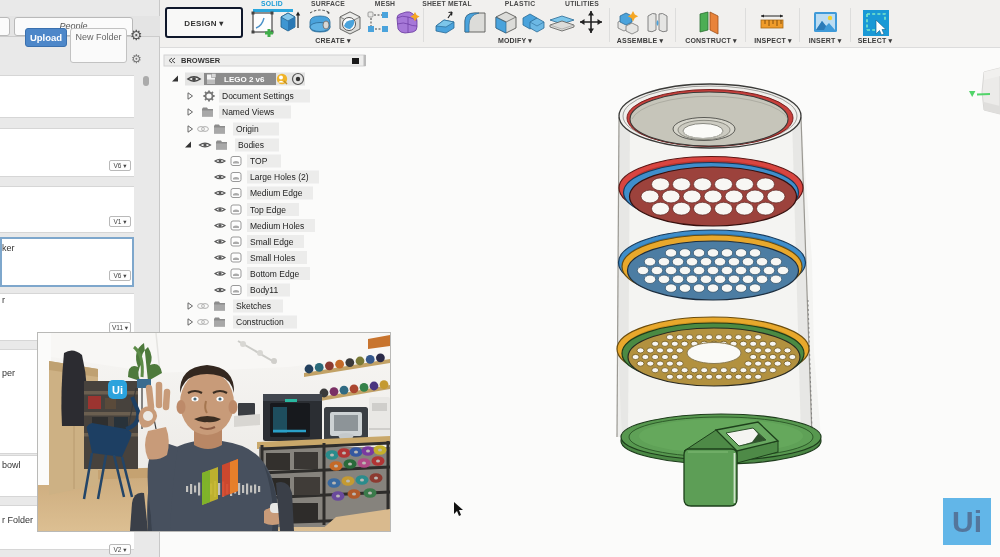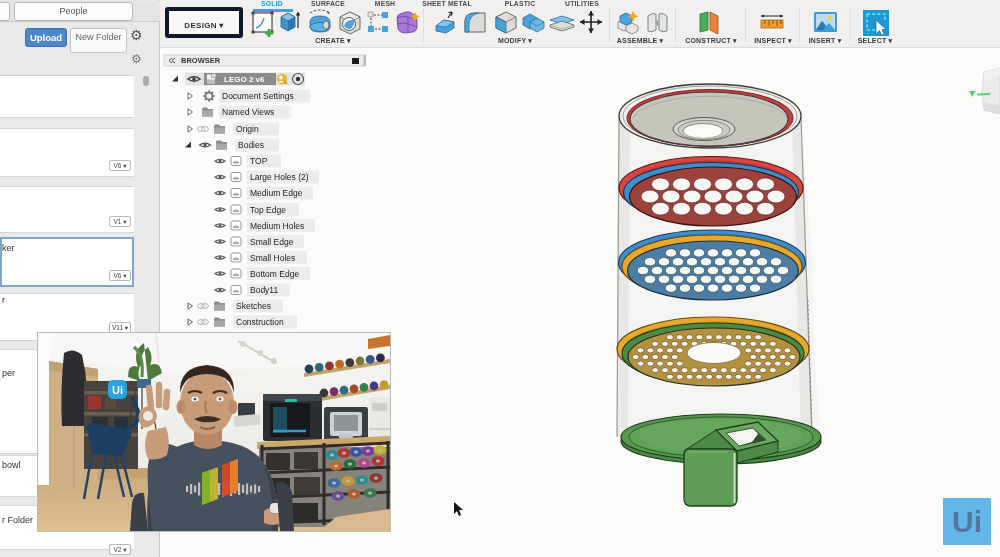--- a/index.html
+++ b/index.html
@@ -1,38 +1,38 @@
 <!DOCTYPE html>
 <html><head>
 <meta charset="utf-8">
 <style>
 * { margin:0; padding:0; box-sizing:border-box; }
 html,body { width:1000px; height:557px; overflow:hidden; font-family:"Liberation Sans", sans-serif; }
 #app { position:relative; width:1000px; height:557px; background:#fbfbfa; }
 
 
 #datapanel { position:absolute; left:0; top:0; width:160px; height:557px; background:#e9e9e9; border-right:1px solid #c8c8c8; }
-#dp-tabs { position:absolute; left:0; top:1px; width:160px; height:21px; background:#e4e4e4; border-bottom:1px solid #cccccc; }
+#dp-tabs { position:absolute; left:0; top:16px; width:160px; height:21px; background:#e4e4e4; border-bottom:1px solid #cccccc;font-style:italic; }
 .dp-tab { position:absolute; top:1px; height:19px; background:#fbfbfb; border:1px solid #b9b9b9; border-radius:3px; font-size:9px; color:#555; text-align:center; line-height:17px; }
 #dp-btnrow { position:absolute; left:12px; top:21px; width:160px; height:54px; }
 #btn-upload { position:absolute; left:13px; top:7px; width:42px; height:19px; background:#4d87c9; border:1px solid #3a70ae; border-radius:3px; color:#fff; font-size:9.5px; font-weight:bold; text-align:center; line-height:17px; }
-#btn-newfolder { position:absolute; left:58px; top:7px; width:57px; height:25px; background:#fafafa; border:1px solid #c2c2c2; border-radius:3px; color:#666; font-size:9px; text-align:center; line-height:17px; }
+#btn-newfolder { position:absolute; left:58px; top:7px; width:57px; height:35px; background:#fafafa; border:1px solid #c2c2c2; border-radius:3px; color:#666; font-size:9px; text-align:center; line-height:17px; }
 .gear { position:absolute; font-size:14px; color:#555; }
 #dp-list { position:absolute; left:0; top:75px; width:134px; height:482px; background:#e9e9e9; }
 .dp-card { position:absolute; left:0; width:134px; background:#fff; border-top:1px solid #d6d6d6; border-bottom:1px solid #d6d6d6; }
 .vtag { position:absolute; right:3px; width:22px; height:11px; background:#fdfdfd; border:1px solid #b9b9b9; border-radius:2px; font-size:6.5px; color:#444; text-align:center; line-height:10px; }
 .dp-name { position:absolute; left:2px; font-size:9px; color:#333; }
 #dp-scroll { position:absolute; left:143px; top:76px; width:6px; height:10px; background:#ababab; border-radius:3px; }
 
 
 #toolbar { position:absolute; left:160px; top:0; width:840px; height:48px; background:#f1f0ee; border-bottom:1px solid #dcdcdc; }
 .ttab { position:absolute; top:0; font-size:6.8px; font-weight:bold; color:#4a4a4a; letter-spacing:0.2px; transform:translateX(-50%); white-space:nowrap; }
 #tab-solid { color:#199bd7; }
 #solid-underline { position:absolute; left:93px; top:9px; width:40px; height:3px; background:#2aa7dd; }
-#designbox { position:absolute; left:5px; top:7px; width:78px; height:31px; background:#f8f8f7; border:4px solid #0f172a; border-radius:3px; font-size:8px; font-weight:bold; color:#333; text-align:center; line-height:29px; letter-spacing:0.3px; }
+#designbox { position:absolute; left:5px; top:7px; width:78px; height:31px; background:#f8f8f7; border:2px solid #0f172a; border-radius:3px; font-size:8px; font-weight:bold; color:#333; text-align:center; line-height:29px; letter-spacing:0.3px; }
 .tsep { position:absolute; top:8px; width:1px; height:34px; background:#dddddc; }
 .tlabel { position:absolute; top:37px; font-size:7px; font-weight:bold; color:#3a3a3a; letter-spacing:0.2px; transform:translateX(-50%); white-space:nowrap; }
 
 
 #browser { position:absolute; left:162px; top:53px; width:206px; height:280px; font-size:8.5px; color:#222;text-align:right; }
 
 
 #webcam { position:absolute; left:38px; top:333px; width:352px; height:198px; overflow:hidden; outline:1px solid #b9b9b7; }
 
 

